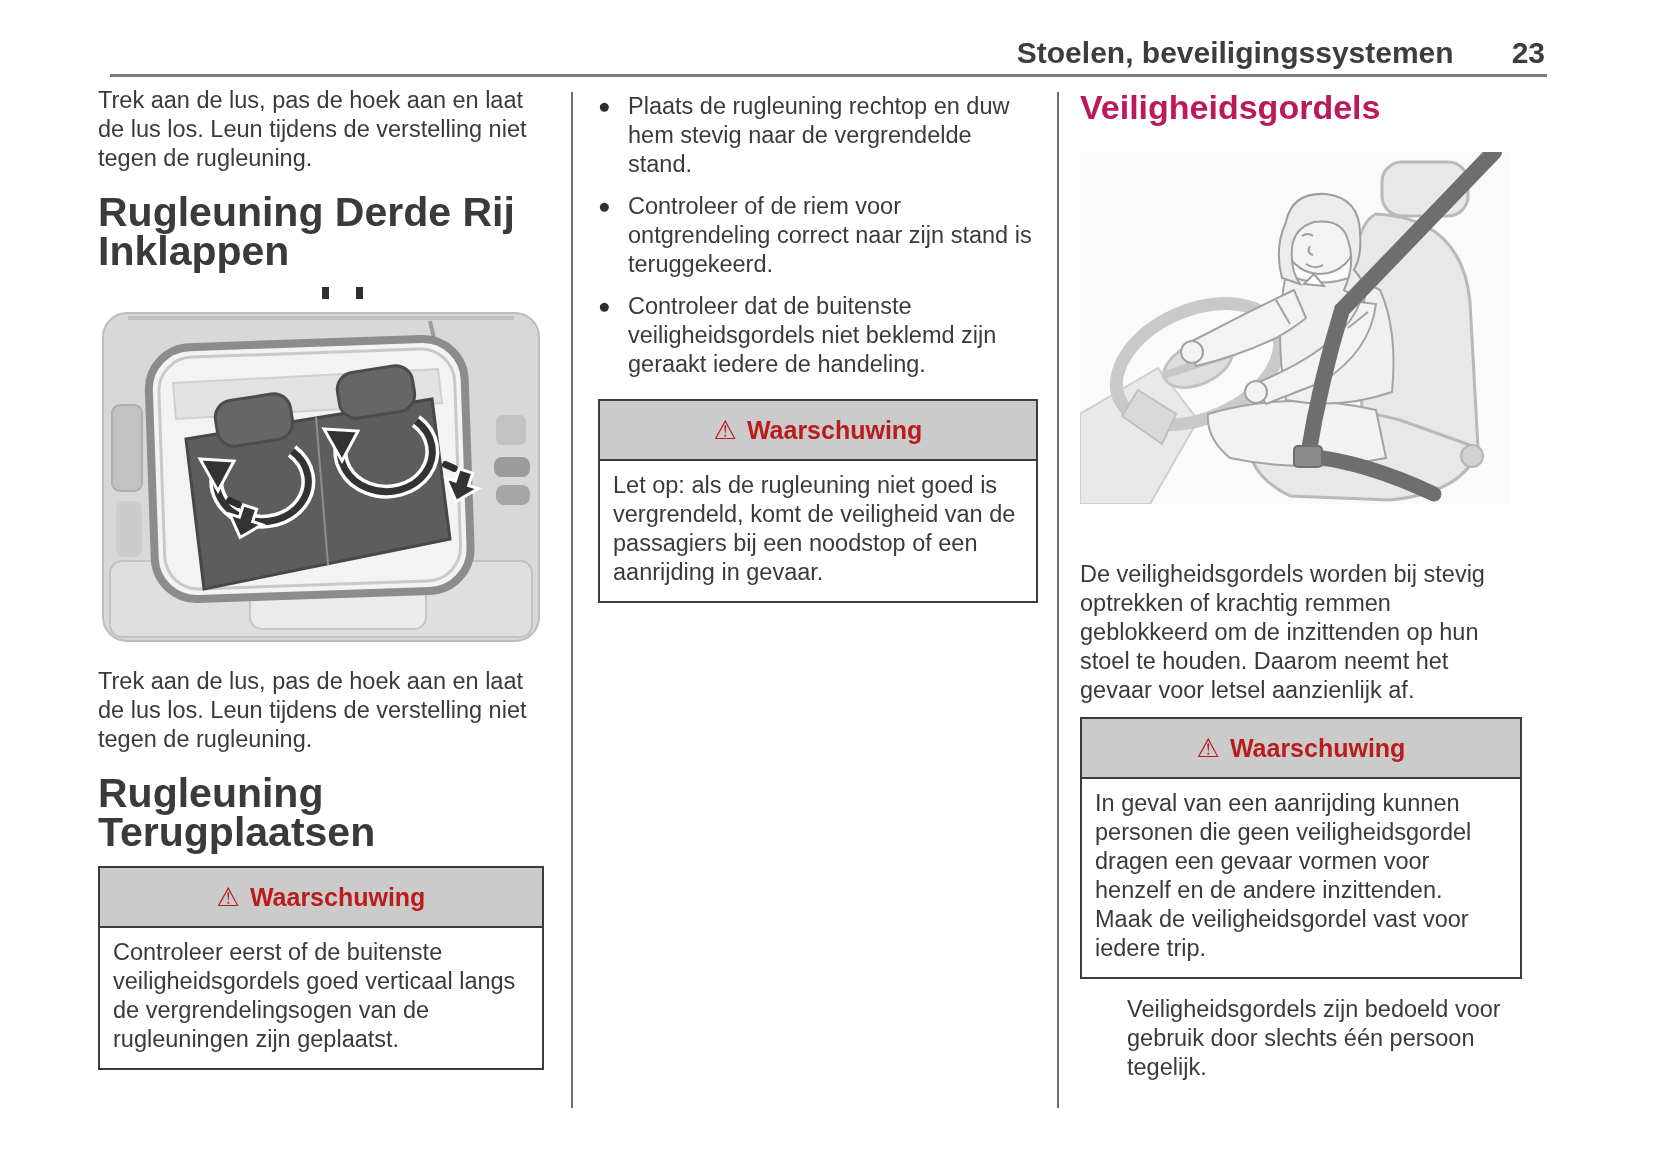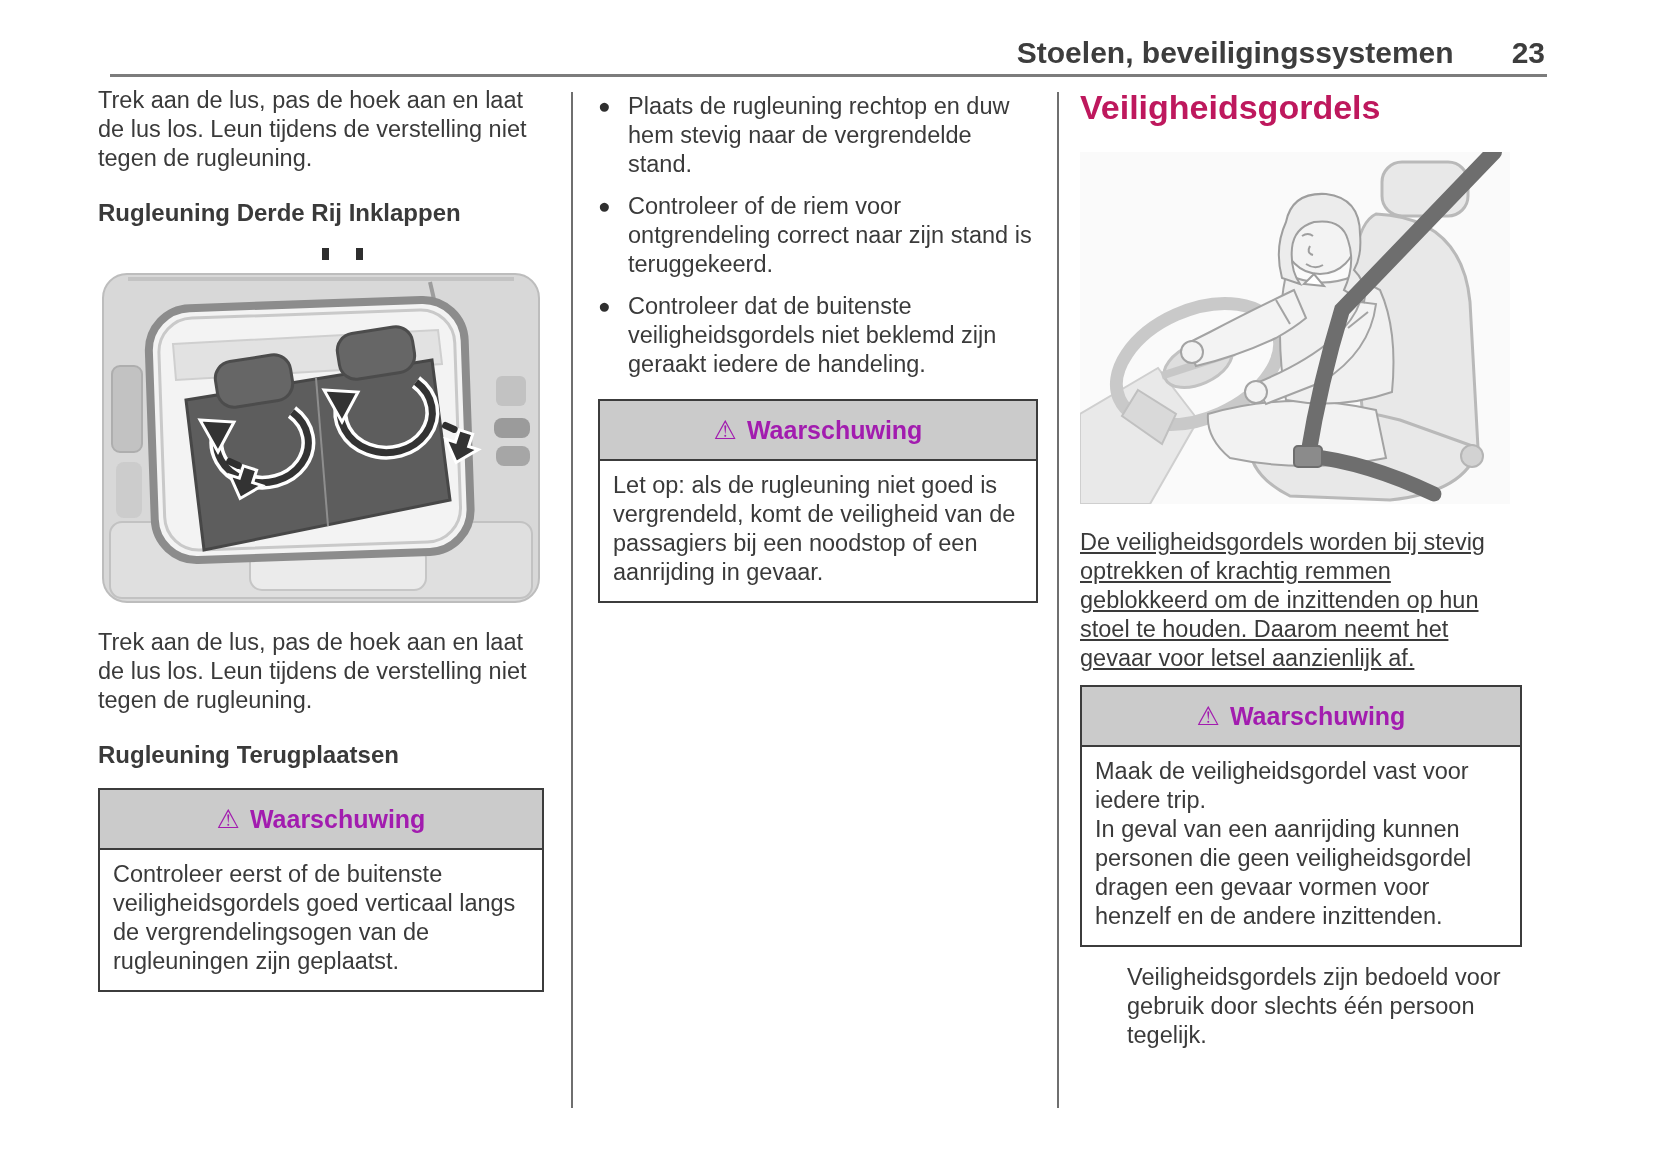--- a/index.html
+++ b/index.html
@@ -25,44 +25,44 @@
   
   .col{position:absolute;top:86px;font-size:23.5px;line-height:29px;}
   .col1{left:98px;width:446px;}
   .col2{left:598px;width:440px;}
   .col3{left:1080px;width:442px;}
   .vdiv{position:absolute;top:92px;width:2px;height:1016px;background:#6f6f6f;}
   .vdiv1{left:571px;}
   .vdiv2{left:1057px;}
 
   p{margin:0;}
-  .h-section{font-size:24px;line-height:39px;font-weight:bold;margin:20px 0 0 0;color:#3a3a3a;}
+  .h-section{font-size:41px;line-height:39px;font-weight:bold;margin:20px 0 0 0;color:#3a3a3a;}
   .h-chapter{font-size:34px;line-height:42px;font-weight:bold;margin:0;color:#be185d;}
 
   .figure{display:block;}
   .fig1{margin-top:16px;width:446px;height:358px;}
   .fig2{margin-top:24px;width:430px;height:352px;}
 
   .mt12{margin-top:12px;} .mt14{margin-top:14px;} .mt16{margin-top:16px;margin-left:47px;}
   .mt18{} .mt20{margin-top:20px;} .mt22{margin-top:22px;}
-  .mt38{margin-top:24px;text-decoration:underline;}
+  .mt38{margin-top:56px;}
 
   
   ul.bullets{list-style:none;margin:6px 0 0 0;padding:0;}
   ul.bullets li{position:relative;padding-left:30px;margin-bottom:13px;}
   ul.bullets li .dot{
     position:absolute;left:0;top:-1px;font-size:21px;color:#2f2f2f;
   }
 
   
   .warnbox{border:2px solid #3c3c3c;background:#ffffff;}
   .warnbox .hd{
     background:#cbcbcb;border-bottom:2px solid #3c3c3c;
     text-align:center;font-weight:bold;font-size:25px;line-height:32px;
-    padding:13px 0;color:#a21caf;
+    padding:13px 0;color:#b91c1c;
   }
   .warnbox .hd .tri{font-weight:normal;font-size:26px;margin-right:10px;}
   .warnbox .bd{padding:10px 13px 14px 13px;}
   .warnbox .bd.pad-b-lg{}
 </style>
 </head>
 <body>
 
 <div class="page">
 
@@ -219,21 +219,21 @@
       </g>
     </svg>
 
     <p class="mt38">De veiligheidsgordels worden bij stevig optrekken of krachtig remmen geblokkeerd om de inzittenden op hun stoel te houden. Daarom neemt het gevaar voor letsel aanzienlijk af.</p>
 
     <div class="warnbox mt12">
       <div class="hd">
         <span class="tri">⚠</span><span>Waarschuwing</span>
       </div>
       <div class="bd">
+        <p>In geval van een aanrijding kunnen personen die geen veiligheidsgordel dragen een gevaar vormen voor henzelf en de andere inzittenden.</p>
         <p>Maak de veiligheidsgordel vast voor iedere trip.</p>
-        <p>In geval van een aanrijding kunnen personen die geen veiligheidsgordel dragen een gevaar vormen voor henzelf en de andere inzittenden.</p>
       </div>
     </div>
 
     <p class="mt16">Veiligheidsgordels zijn bedoeld voor gebruik door slechts één persoon tegelijk.</p>
   </div>
 
 </div>
 
 </body></html>

